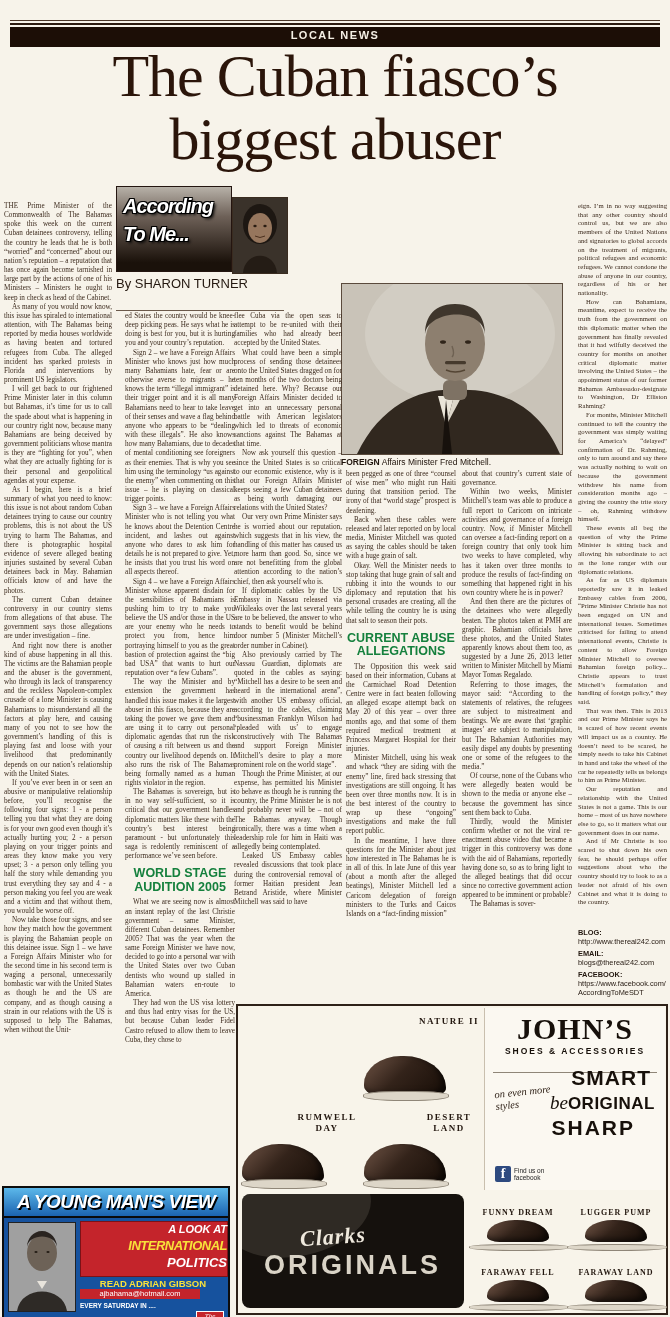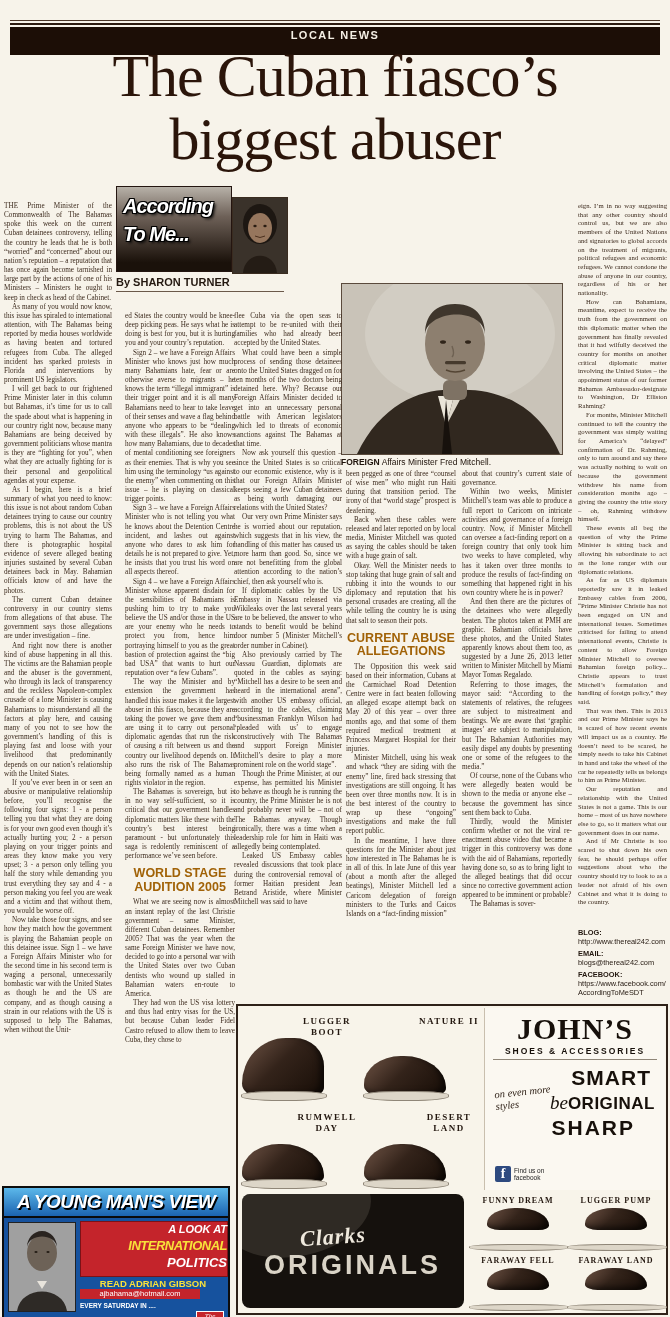--- a/index.html
+++ b/index.html
@@ -5,44 +5,44 @@
   html,body{margin:0;padding:0;background:#8a8478;}
   #page{position:relative;width:670px;height:1317px;background:#f7f3ea;overflow:hidden;
         font-family:"Liberation Serif",serif;color:#3c2a1d;box-shadow:0 0 6px rgba(0,0,0,.4);}
   
   .mast{position:absolute;left:10px;top:4px;width:650px;height:14px;
         font-family:"Liberation Sans",sans-serif;font-size:9.5px;font-weight:bold;color:#36241a;}
   .mast .paper{position:absolute;left:0;top:2px;letter-spacing:.5px;}
   .mast .date{position:absolute;right:0;top:2px;font-weight:normal;}
   .rule1{position:absolute;left:10px;top:20px;width:650px;border-top:1px solid #4a3527;}
   .rule2{position:absolute;left:10px;top:23px;width:650px;border-top:2px solid #2c1b10;}
-  .section-bar{position:absolute;left:10px;top:27px;width:650px;height:28px;background:#1c0e06;
+  .section-bar{position:absolute;left:10px;top:27px;width:650px;height:20px;background:#1c0e06;
         color:#f5efe4;font-family:"Liberation Sans",sans-serif;font-weight:bold;font-size:11px;
         letter-spacing:1.5px;text-align:center;line-height:16px;}
   
   .headline{position:absolute;left:0;top:44px;width:670px;text-align:center;color:#2b150a;
         font-family:"Liberation Serif",serif;font-weight:normal;}
   .headline .l1{font-size:60px;line-height:64px;letter-spacing:-1px;}
   .headline .l2{font-size:60px;line-height:62px;letter-spacing:-1px;}
   
   .atm-box{position:absolute;left:116px;top:186px;width:114px;height:84px;
         background:linear-gradient(180deg,#b7b1a8 0%,#6e6158 35%,#1a110a 90%);
         border:1px solid #241510;}
   .atm-box .t{font-family:"Liberation Sans",sans-serif;font-weight:bold;font-style:italic;
         color:#fff;font-size:20px;line-height:26px;padding:6px 0 0 6px;letter-spacing:-1px;
         text-shadow:1px 1px 0 #000,-1px 1px 0 #000,1px -1px 0 #000,-1px -1px 0 #000,2px 2px 3px #000;}
   .byline{position:absolute;left:116px;top:276px;width:168px;font-family:"Liberation Sans",sans-serif;
-        font-weight:bold;font-size:11px;color:#241810;border-bottom:1px solid #6b594a;padding-bottom:3px;}
+        font-weight:normal;font-size:13px;color:#241810;border-bottom:1px solid #6b594a;padding-bottom:19px;}
   .sharon{position:absolute;left:232px;top:197px;width:54px;height:75px;overflow:hidden;border:1px solid #3a2c20;}
   
   .bodycol{position:absolute;overflow:hidden;font-size:7.2px;line-height:9.15px;text-align:justify;}
   .bodycol p{margin:0;text-indent:8px;}
   .flush-first p:first-child{text-indent:0;}
   .bodycol h3{margin:6px 0 4px;font-family:"Liberation Sans",sans-serif;font-weight:bold;
-        font-size:12.5px;line-height:13.5px;text-align:center;color:#a16207;letter-spacing:0;}
+        font-size:12.5px;line-height:13.5px;text-align:center;color:#15803d;letter-spacing:0;}
   #col1{left:4px;top:202px;width:108px;height:978px;}
   #col2{left:125px;top:312px;width:110px;height:880px;}
   #col3{left:234px;top:312px;width:108px;height:688px;}
   #col4{left:346px;top:470px;width:110px;height:532px;}
   #col5{left:462px;top:470px;width:110px;height:532px;}
   #col6{left:578px;top:202px;width:89px;height:716px;font-size:6.7px;line-height:8.7px;}
   
   #col1 p:first-child::first-line{letter-spacing:.1px;}
   
   .contact{position:absolute;left:578px;top:928px;width:89px;font-family:"Liberation Sans",sans-serif;
@@ -84,21 +84,21 @@
         font-size:9px;line-height:11px;letter-spacing:1.5px;color:#241810;}
   .shoe-img{position:absolute;left:2px;bottom:6px;width:82px;height:40px;
         background:linear-gradient(135deg,#6a5042 5%,#33231a 45%,#1c110a 90%);
         border-radius:48% 55% 18% 22% / 75% 85% 22% 28%;box-shadow:inset -4px -3px 6px rgba(0,0,0,.6);}
   .shoe-img .sole{position:absolute;left:-1px;bottom:-5px;width:102%;height:8px;background:#ddd6c8;
         border-radius:40% 40% 45% 45%;border:1px solid #8f8678;}
   .boot .shoe-img{height:58px;border-radius:60% 40% 16% 20% / 88% 55% 18% 24%;}
   .rpanel{position:absolute;left:246px;top:2px;width:180px;height:182px;background:#fbf8f1;border-left:1px solid #c9bfae;}
   .rpanel .jname{font-weight:bold;font-size:30px;letter-spacing:1px;text-align:center;color:#17100a;margin-top:4px;}
   .rpanel .jtag{font-family:"Liberation Sans",sans-serif;font-weight:bold;font-size:8.5px;
-        letter-spacing:2px;text-align:center;color:#17100a;border-bottom:1px solid #8f8678;padding-bottom:3px;margin:0 8px;}
+        letter-spacing:2px;text-align:center;color:#17100a;border-bottom:1px solid #8f8678;padding-bottom:16px;margin:0 8px;}
   .rpanel .smart{position:absolute;right:14px;top:58px;font-family:"Liberation Sans",sans-serif;
         font-weight:bold;font-size:21px;color:#17100a;letter-spacing:1px;}
   .rpanel .beorig{position:absolute;right:10px;top:84px;color:#17100a;}
   .rpanel .beorig .be{font-style:italic;font-size:19px;font-family:"Liberation Serif",serif;}
   .rpanel .beorig .orig{font-family:"Liberation Sans",sans-serif;font-weight:bold;font-size:17px;letter-spacing:.5px;}
   .rpanel .sharp{position:absolute;right:30px;top:108px;font-family:"Liberation Sans",sans-serif;
         font-weight:bold;font-size:21px;color:#17100a;letter-spacing:2px;}
   .rpanel .styles{position:absolute;left:10px;top:78px;width:60px;font-style:italic;font-size:10.5px;
         line-height:12px;color:#2a1c12;transform:rotate(-6deg);}
   .rpanel .fb{position:absolute;left:10px;bottom:8px;display:flex;align-items:center;}
@@ -106,21 +106,21 @@
         font-weight:bold;font-size:14px;line-height:16px;text-align:center;border-radius:2px;}
   .rpanel .fb .ftxt{font-family:"Liberation Sans",sans-serif;font-size:6.5px;line-height:7.5px;color:#222;margin-left:3px;}
   .clarks{position:absolute;left:4px;top:188px;width:222px;height:114px;background:#15110d;border-radius:8px;overflow:hidden;}
   .clarks .swoosh{position:absolute;left:-20px;top:-28px;width:150px;height:90px;background:#4a443c;
         border-radius:50%;opacity:.5;transform:rotate(-12deg);}
   .clarks .cname{position:absolute;left:58px;top:30px;color:#efe9dd;font-style:italic;font-weight:bold;
         font-size:22px;letter-spacing:1px;transform:rotate(-4deg);}
   .clarks .corig{position:absolute;left:22px;top:56px;color:#d9d3c6;font-family:"Liberation Sans",sans-serif;
         font-weight:bold;font-size:27px;letter-spacing:3px;}
   .mini-cell{position:absolute;width:96px;height:56px;}
-  .mini-cell .shoe-label{position:static;display:block;width:auto;font-size:8px;line-height:10px;letter-spacing:1px;text-align:center;margin-top:4px;}
+  .mini-cell .shoe-label{position:static;display:block;width:auto;font-size:8px;line-height:10px;letter-spacing:1px;text-align:center;margin-top:16px;}
   .mini-cell .shoe-img{position:static;width:62px;height:22px;margin:2px auto 0;}
   .mini-cell .shoe-img .sole{height:5px;bottom:-3px;}
   [data-interactable]{cursor:default;}
 </style>
 </head>
 <body>
 
 <div id="page" data-interactable="false">
 
   <div class="rule1" data-interactable="false"></div>
@@ -272,26 +272,20 @@
     <div class="email" data-interactable="false">ajbahama@hotmail.com</div>
     <div class="sched" data-interactable="false">EVERY SATURDAY IN ....</div>
     <div class="tlogo" data-interactable="false">
       <span class="the" data-interactable="false">The</span>
       <span class="tt" data-interactable="false">T</span>
     </div>
   </div>
 
   <div class="johns" data-interactable="false">
 
-    <div class="shoe-cell boot" style="left:2px;top:2px;width:120px;height:94px;" data-interactable="false">
-      <div class="shoe-label" data-interactable="false">LUGGER BOOT</div>
-      <div class="shoe-img" data-interactable="false">
-          <div class="sole" data-interactable="false"></div>
-        </div>
-    </div>
     <div class="shoe-cell" style="left:124px;top:2px;width:120px;height:94px;" data-interactable="false">
       <div class="shoe-label" data-interactable="false">NATURE II</div>
       <div class="shoe-img" data-interactable="false">
           <div class="sole" data-interactable="false"></div>
         </div>
     </div>
     <div class="shoe-cell" style="left:2px;top:98px;width:120px;height:86px;" data-interactable="false">
       <div class="shoe-label" data-interactable="false">RUMWELL DAY</div>
       <div class="shoe-img" data-interactable="false">
           <div class="sole" data-interactable="false"></div>

